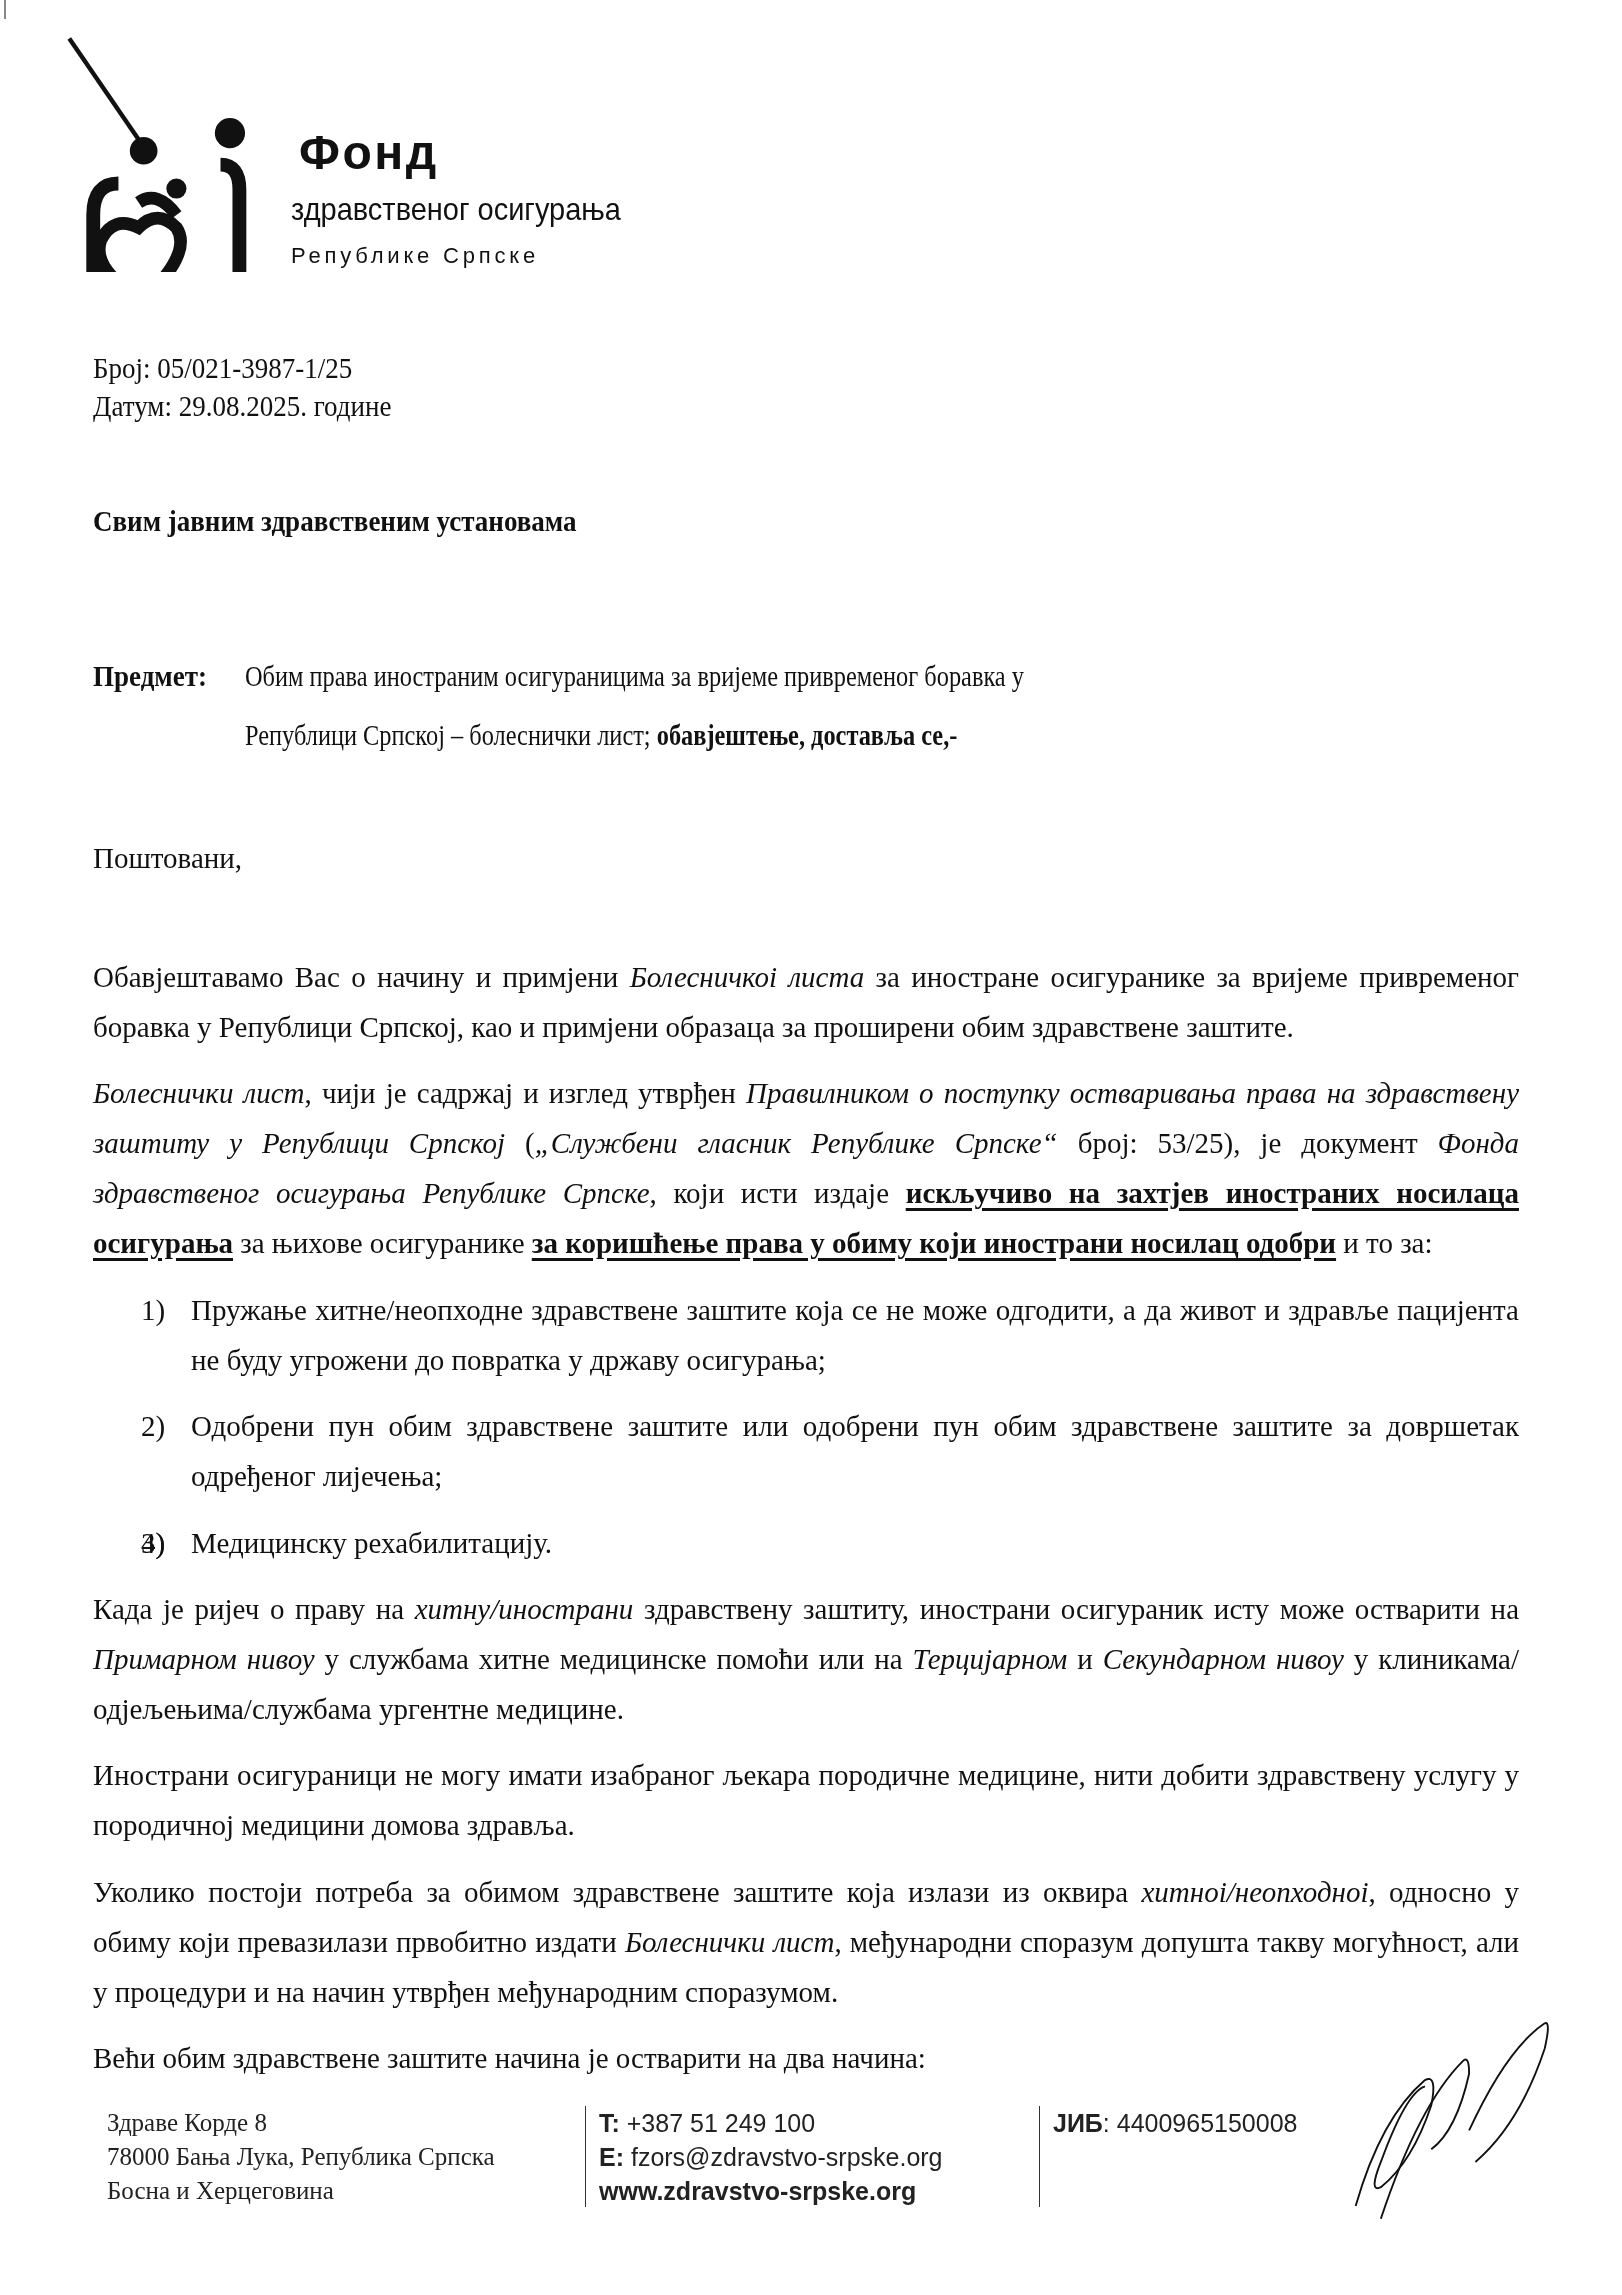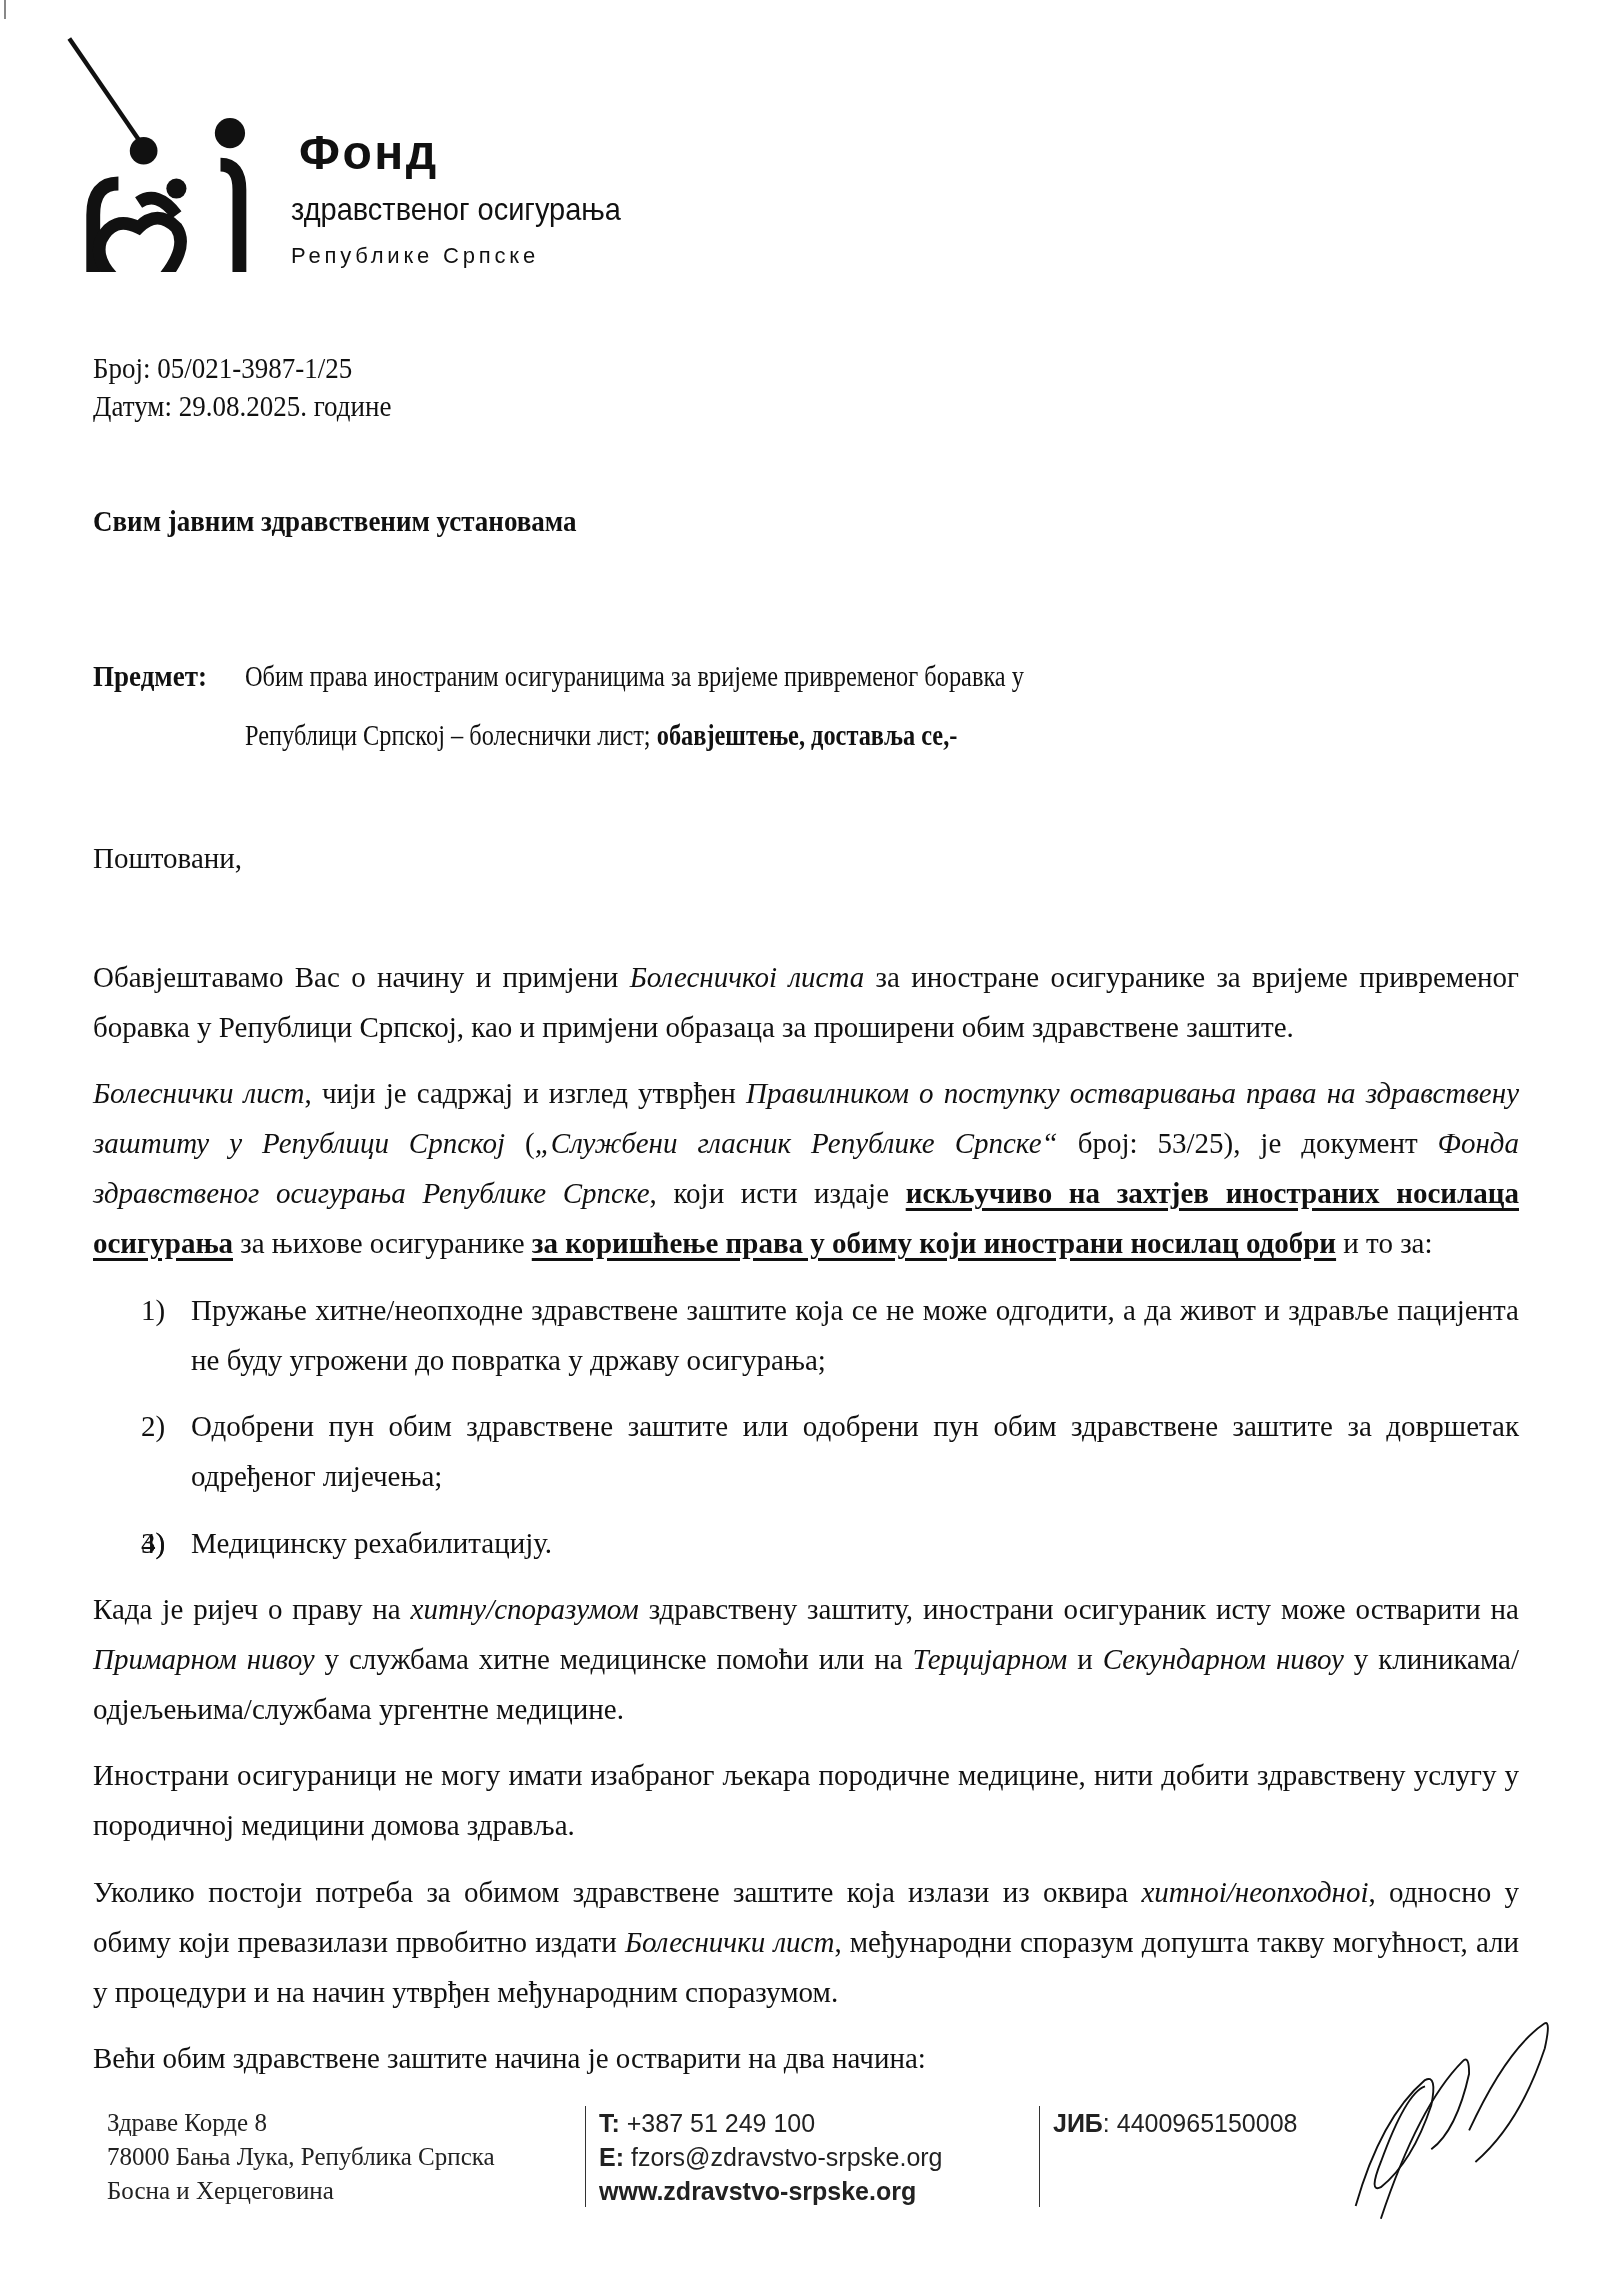--- a/index.html
+++ b/index.html
@@ -88,21 +88,21 @@
   <p>
     <em>Болеснички лист</em><span>, чији је садржај и изглед утврђен </span><em>Правилником о поступку остваривања права на здравствену заштиту у Републици Српској</em><span> (</span><em>„Службени гласник Републике Српске“</em><span> број: 53/25), је документ </span><em>Фонда здравственог осигурања Републике Српске</em><span>, који исти издаје </span><span class="u">искључиво на захтјев иностраних носилаца осигурања</span><span> за њихове осигуранике </span><span class="u">за коришћење права у обиму који инострани носилац одобри</span><span> и то за:</span>
   </p>
   <ol>
     <li><span class="num">1)</span><span>Пружање хитне/неопходне здравствене заштите која се не може одгодити, а да живот и здравље пацијента не буду угрожени до повратка у државу осигурања;</span></li>
     <li><span class="num">2)</span><span>Одобрени пун обим здравствене заштите или одобрени пун обим здравствене заштите за довршетак одређеног лијечења;</span></li>
     <li><span class="num">3)</span></li>
     <li><span class="num">4)</span><span>Медицинску рехабилитацију.</span></li>
   </ol>
   <p>
-    <span>Када је ријеч о праву на </span><em>хитну/споразумом</em><span> здравствену заштиту, инострани осигураник исту може остварити на </span><em>Примарном нивоу</em><span> у службама хитне медицинске помоћи или на </span><em>Терцијарном</em><span> и </span><em>Секундарном нивоу</em><span> у клиникама/одјељењима/службама ургентне медицине.</span>
+    <span>Када је ријеч о праву на </span><em>хитну/инострани</em><span> здравствену заштиту, инострани осигураник исту може остварити на </span><em>Примарном нивоу</em><span> у службама хитне медицинске помоћи или на </span><em>Терцијарном</em><span> и </span><em>Секундарном нивоу</em><span> у клиникама/одјељењима/службама ургентне медицине.</span>
   </p>
   <p>Инострани осигураници не могу имати изабраног љекара породичне медицине, нити добити здравствену услугу у породичној медицини домова здравља.</p>
   <p>
     <span>Уколико постоји потреба за обимом здравствене заштите која излази из оквира </span><em>хитноі/неопходноі</em><span>, односно у обиму који превазилази првобитно издати </span><em>Болеснички лист</em><span>, међународни споразум допушта такву могућност, али у процедури и на начин утврђен међународним споразумом.</span>
   </p>
   <p>Већи обим здравствене заштите начина је остварити на два начина:</p>
 </div>
 
 <div id="footer" class="abs sans">
   <div id="footer-col-address" class="fcol">

